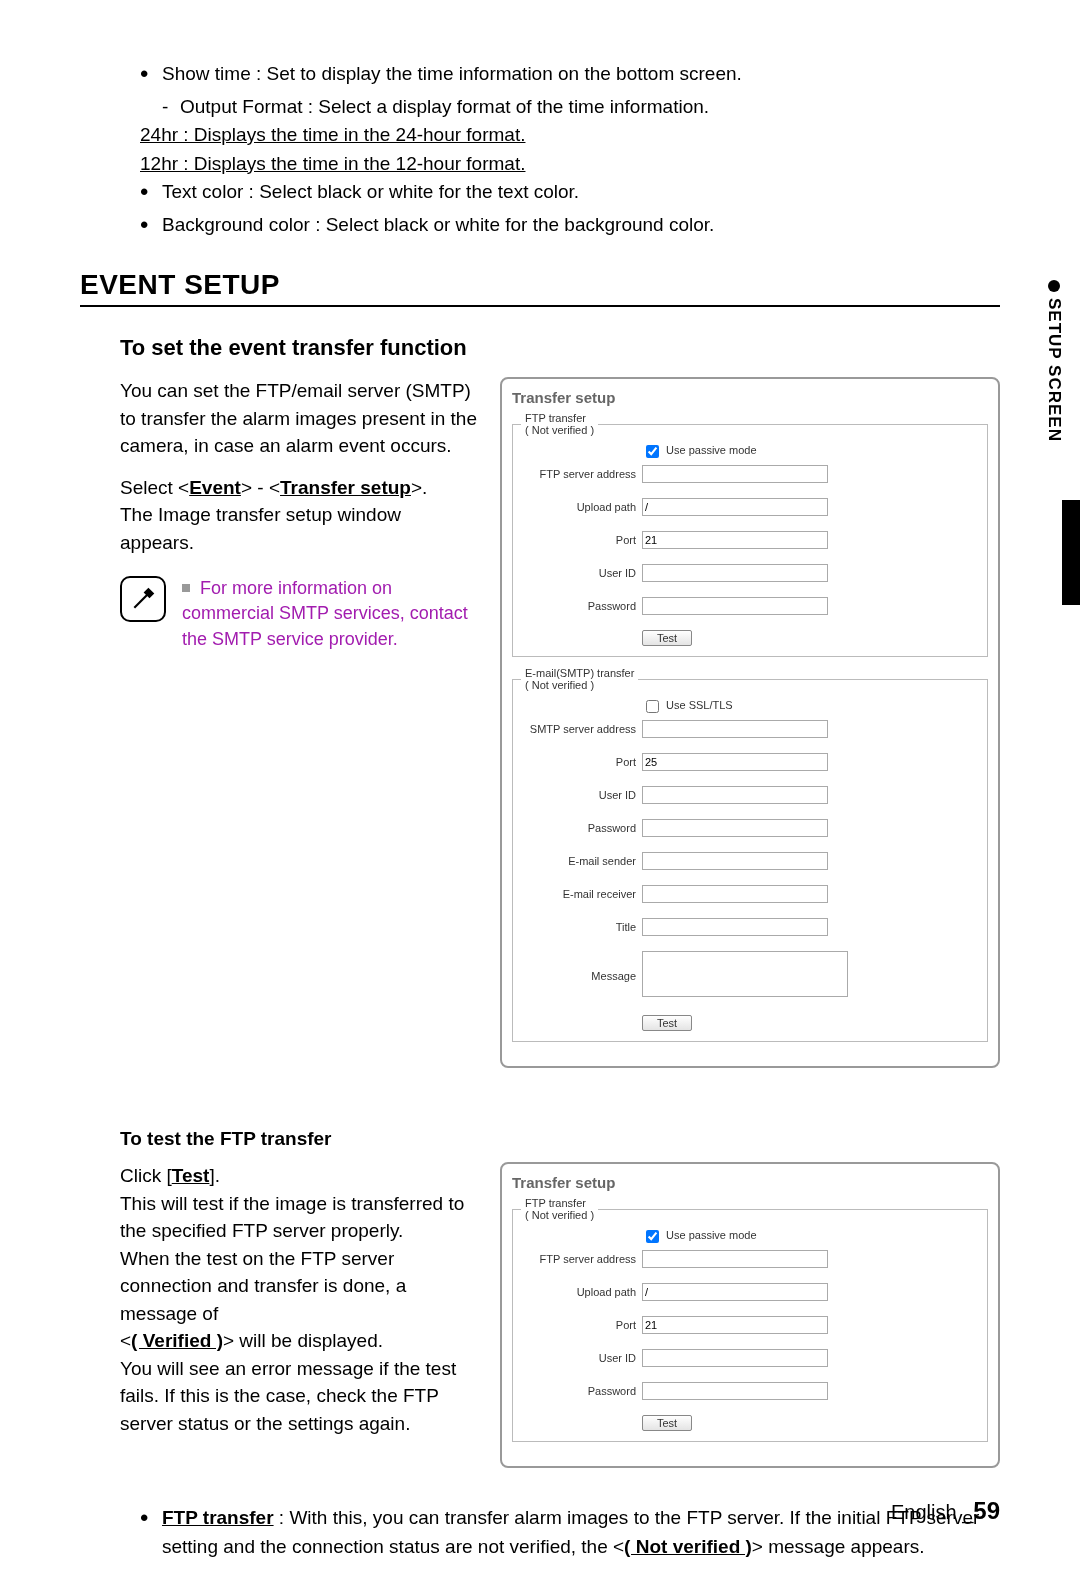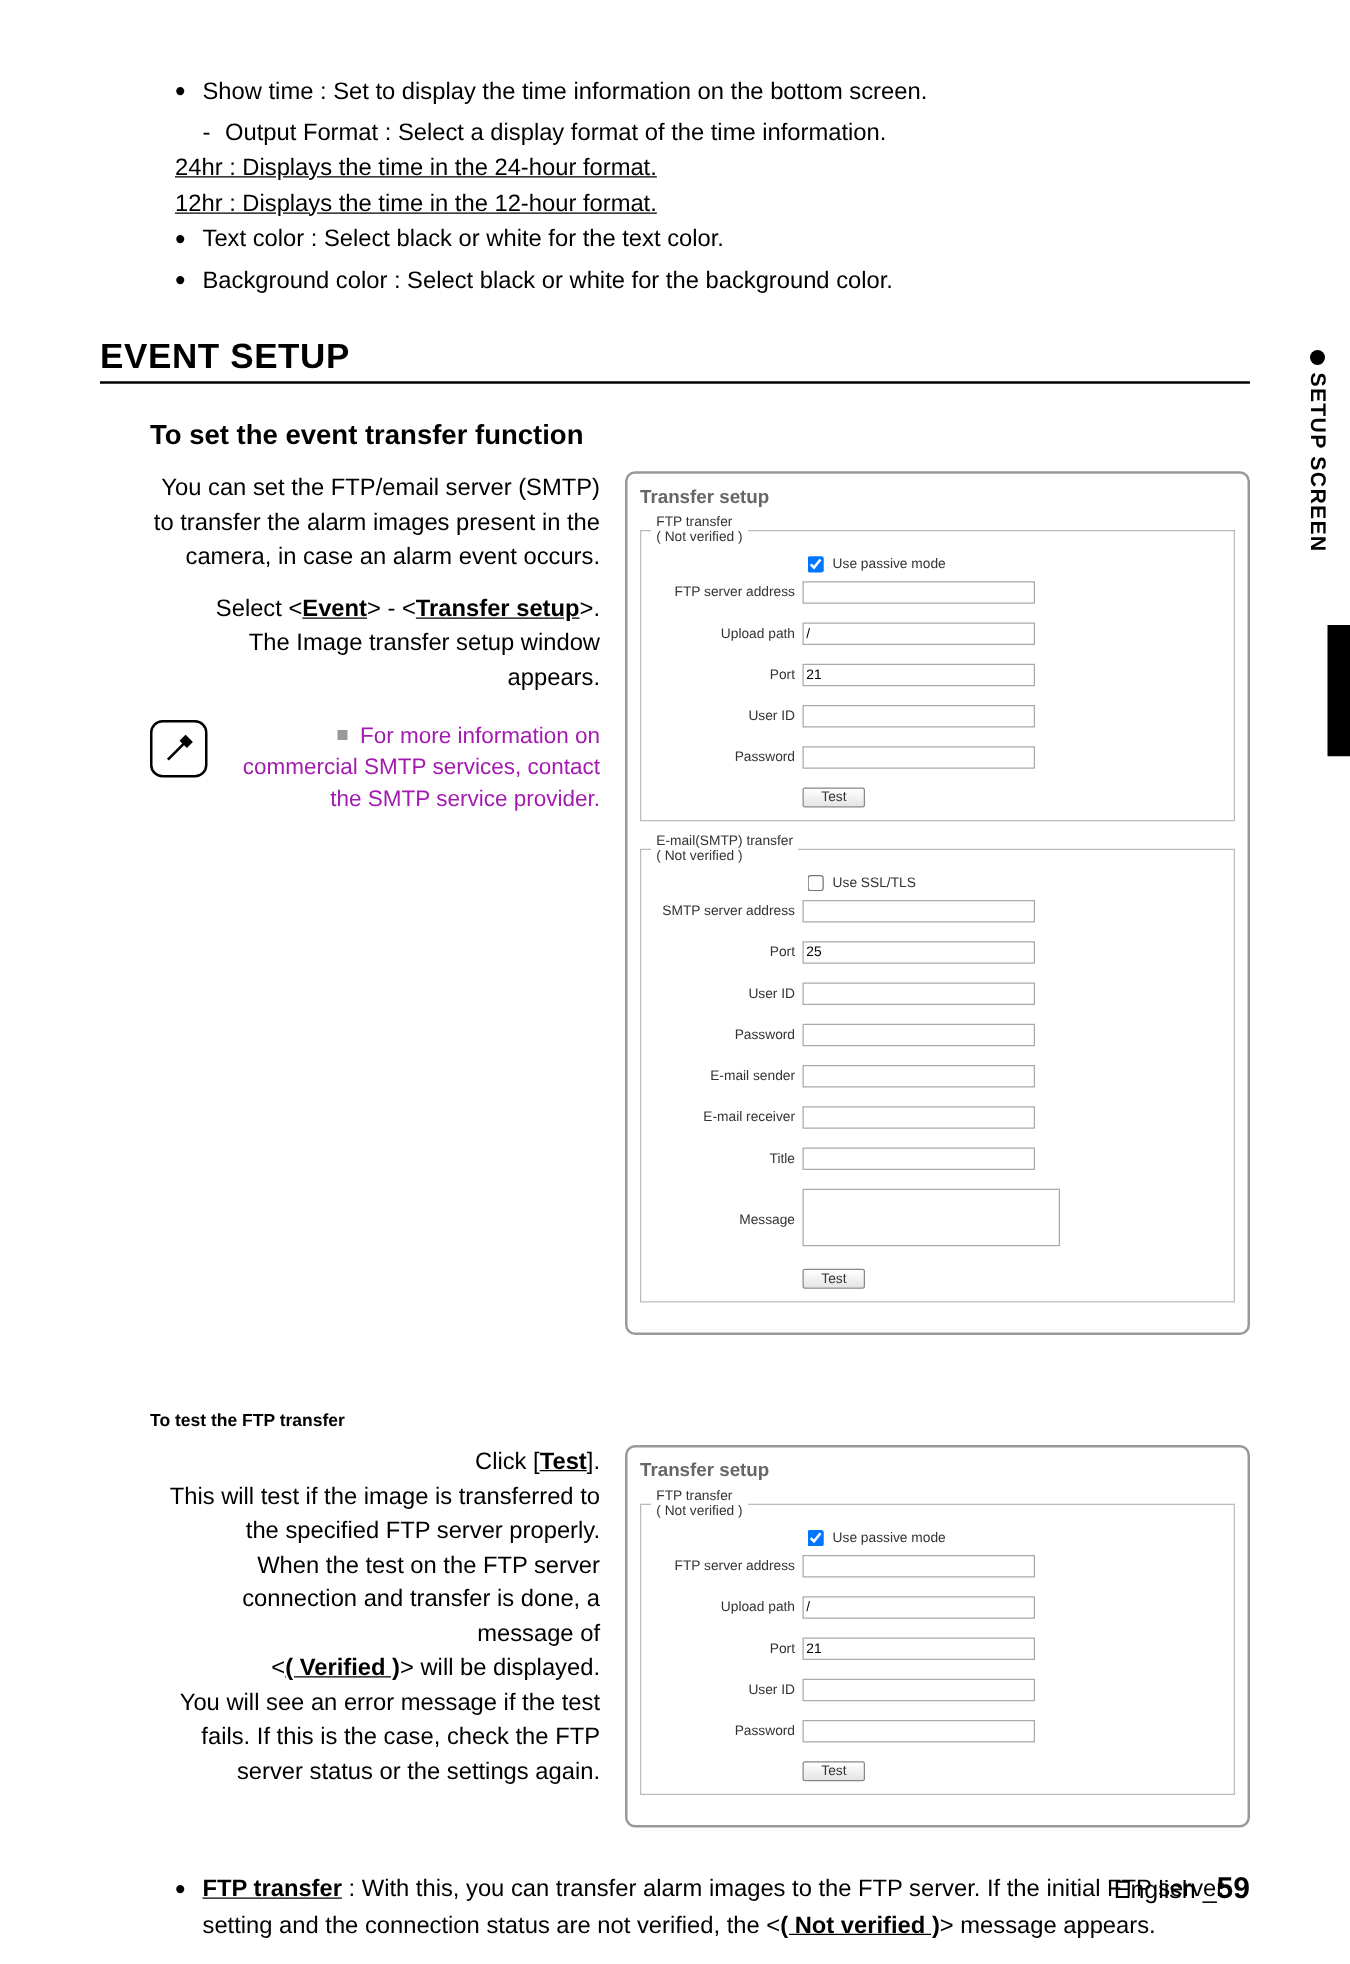--- a/index.html
+++ b/index.html
@@ -93,21 +93,20 @@
   .two-col {
     display: flex;
     gap: 20px;
     align-items: flex-start;
     margin-left: 40px;
   }
   .left-col {
     width: 360px;
     font-size: 19px;
     line-height: 1.45;
-    text-align: right;
   }
   .right-col {
     flex: 1;
   }
   .panel {
     border: 2px solid #999;
     border-radius: 8px;
     padding: 10px 10px 14px 10px;
     font-size: 12px;
     color: #333;
@@ -210,21 +209,21 @@
     display: inline-block;
     width: 8px;
     height: 8px;
     background: #999;
     margin-right: 10px;
     vertical-align: middle;
     position: relative;
     top: -2px;
   }
   h4.mini {
-    font-size: 14px;
+    font-size: 19px;
     font-weight: bold;
     margin: 0 0 12px 40px;
   }
   .body-bullet {
     margin: 16px 0 0 60px;
     font-size: 19px;
     line-height: 1.5;
     position: relative;
     padding-left: 22px;
   }

